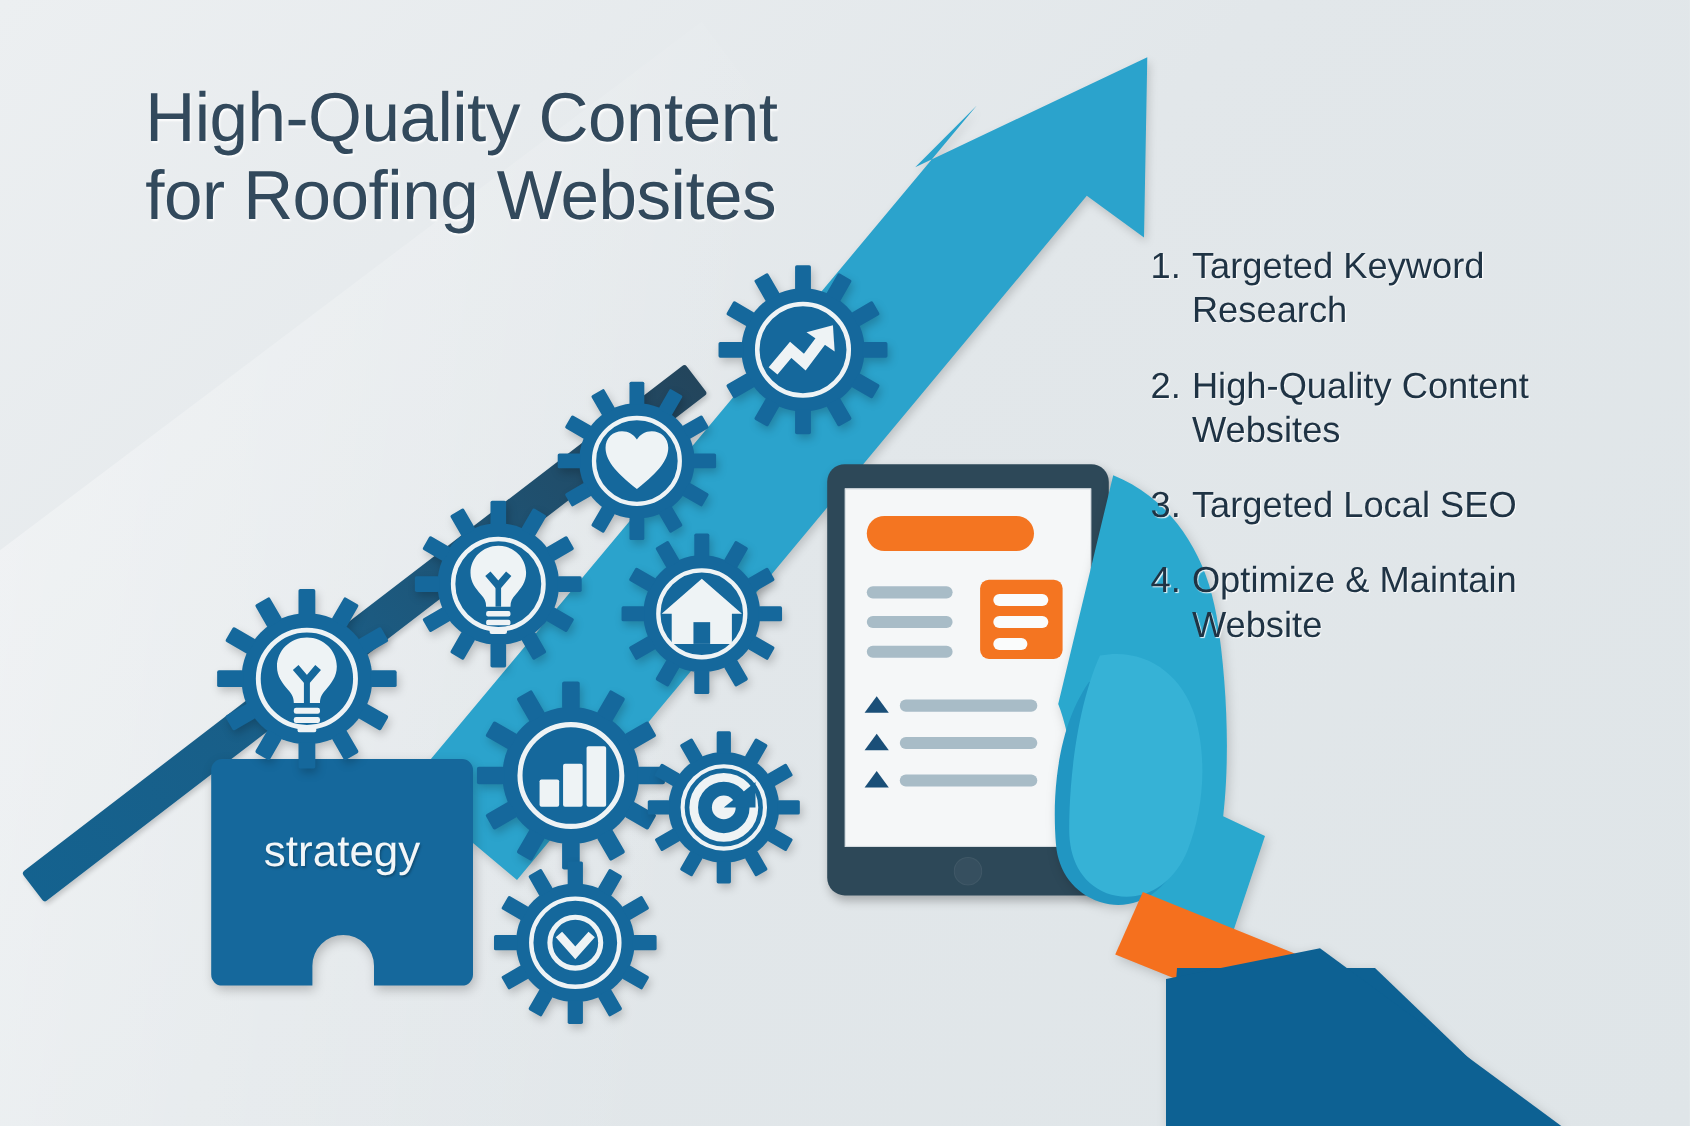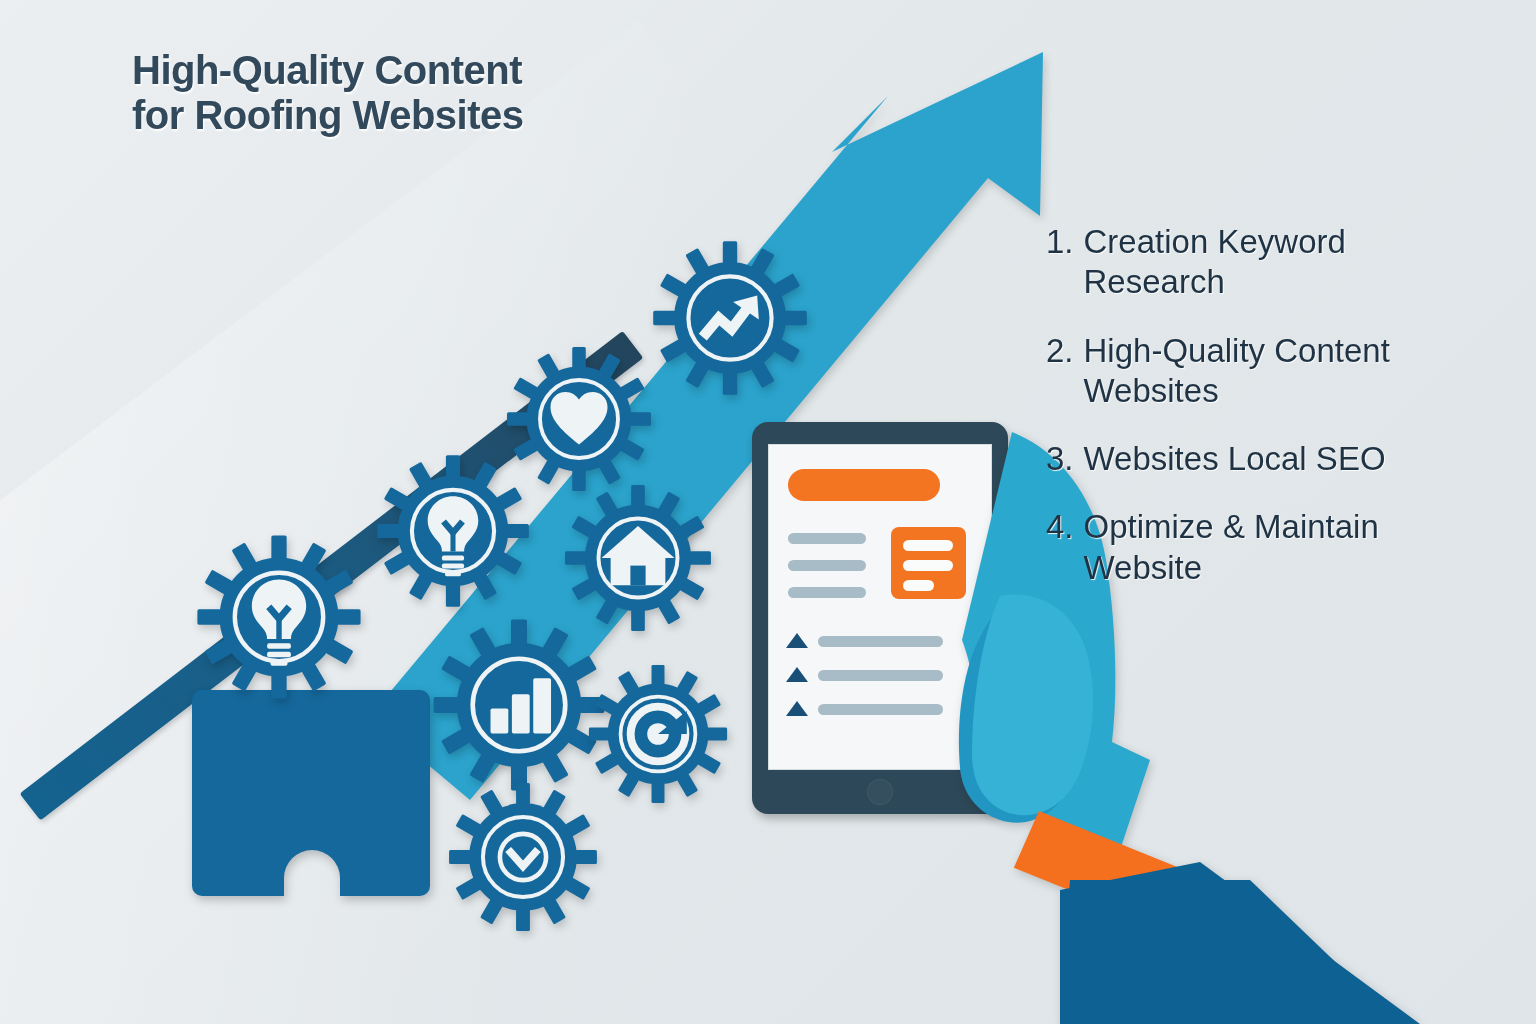--- a/index.html
+++ b/index.html
@@ -13,22 +13,22 @@
     background:linear-gradient(135deg,#eceff1 0%,#e2e7ea 45%,#dfe5e8 100%);
   }
   
   .sheen{
     position:absolute;left:-200px;top:300px;width:1400px;height:1400px;
     background:linear-gradient(135deg,rgba(255,255,255,.55),rgba(255,255,255,0) 55%);
     transform:rotate(-37deg);pointer-events:none;
   }
   
   #title{
-    position:absolute;left:132px;top:48px;width:760px;
-    font-size:40px;line-height:1.12;font-weight:700;
+    position:absolute;left:132px;top:72px;width:760px;
+    font-size:63px;line-height:1.12;font-weight:400;
     color:#32495c;letter-spacing:-0.5px;
     text-shadow:1px 2px 2px rgba(255,255,255,.95);
     white-space:pre-line;
   }
   
   #steps{position:absolute;left:1046px;top:222px;width:450px;}
   .step{
     display:flex;font-size:33px;line-height:1.22;color:#1f3344;
     margin-bottom:28px;text-shadow:1px 1px 1px rgba(255,255,255,.9);
   }
@@ -108,20 +108,21 @@
   <div class="darkband"></div>
 
   <svg class="arrow" viewBox="0 0 1536 1024">
     <polygon points="1043,52 1040,216 988,178 470,800 370,716 888,96 832,152" fill="#2ba3cc"></polygon>
   </svg>
 
   <svg class="puzzle" viewBox="0 0 258 210">
     <path d="M10,12 A10,10 0 0 1 20,2 L238,2 A10,10 0 0 1 248,12 L248,198 A10,10 0 0 1 238,208
              L158,208 L158,190 A28,28 0 0 0 102,190 L102,208 L20,208 A10,10 0 0 1 10,198 Z" fill="#15689c"></path>
   </svg>
+  <div class="puzzle-label">strategy</div>
 
   <svg class="gear" style="left:650px;top:238px;width:160px;height:160px" viewBox="0 0 100 100">
     <g fill="#15689c">
       <circle cx="50" cy="50" r="35"></circle>
       <g>
         <rect x="45.5" y="2" width="9" height="14" rx="1"></rect>
         <rect x="45.5" y="84" width="9" height="14" rx="1"></rect>
         <rect x="2" y="45.5" width="14" height="9" rx="1"></rect>
         <rect x="84" y="45.5" width="14" height="9" rx="1"></rect>
         <rect x="45.5" y="2" width="9" height="14" rx="1" transform="rotate(30 50 50)"></rect>
@@ -362,29 +363,29 @@
     <polygon points="1070,880 1250,880 1400,1024 1060,1024" fill="#0d6193"></polygon>
     <polygon points="1060,890 1200,862 1420,1024 1060,1024" fill="#0d6193"></polygon>
   </svg>
 
   <div id="title">High-Quality Content
 for Roofing Websites</div>
 
   <div id="steps">
     <div class="step">
       <span class="step-num">1.</span>
-      <span class="step-txt">Creation Keyword Research</span>
+      <span class="step-txt">Targeted Keyword Research</span>
     </div>
     <div class="step">
       <span class="step-num">2.</span>
       <span class="step-txt">High-Quality Content Websites</span>
     </div>
     <div class="step">
       <span class="step-num">3.</span>
-      <span class="step-txt">Websites Local SEO</span>
+      <span class="step-txt">Targeted Local SEO</span>
     </div>
     <div class="step">
       <span class="step-num">4.</span>
       <span class="step-txt">Optimize &amp; Maintain Website</span>
     </div>
   </div>
 
 </div>
 
 </body></html>

